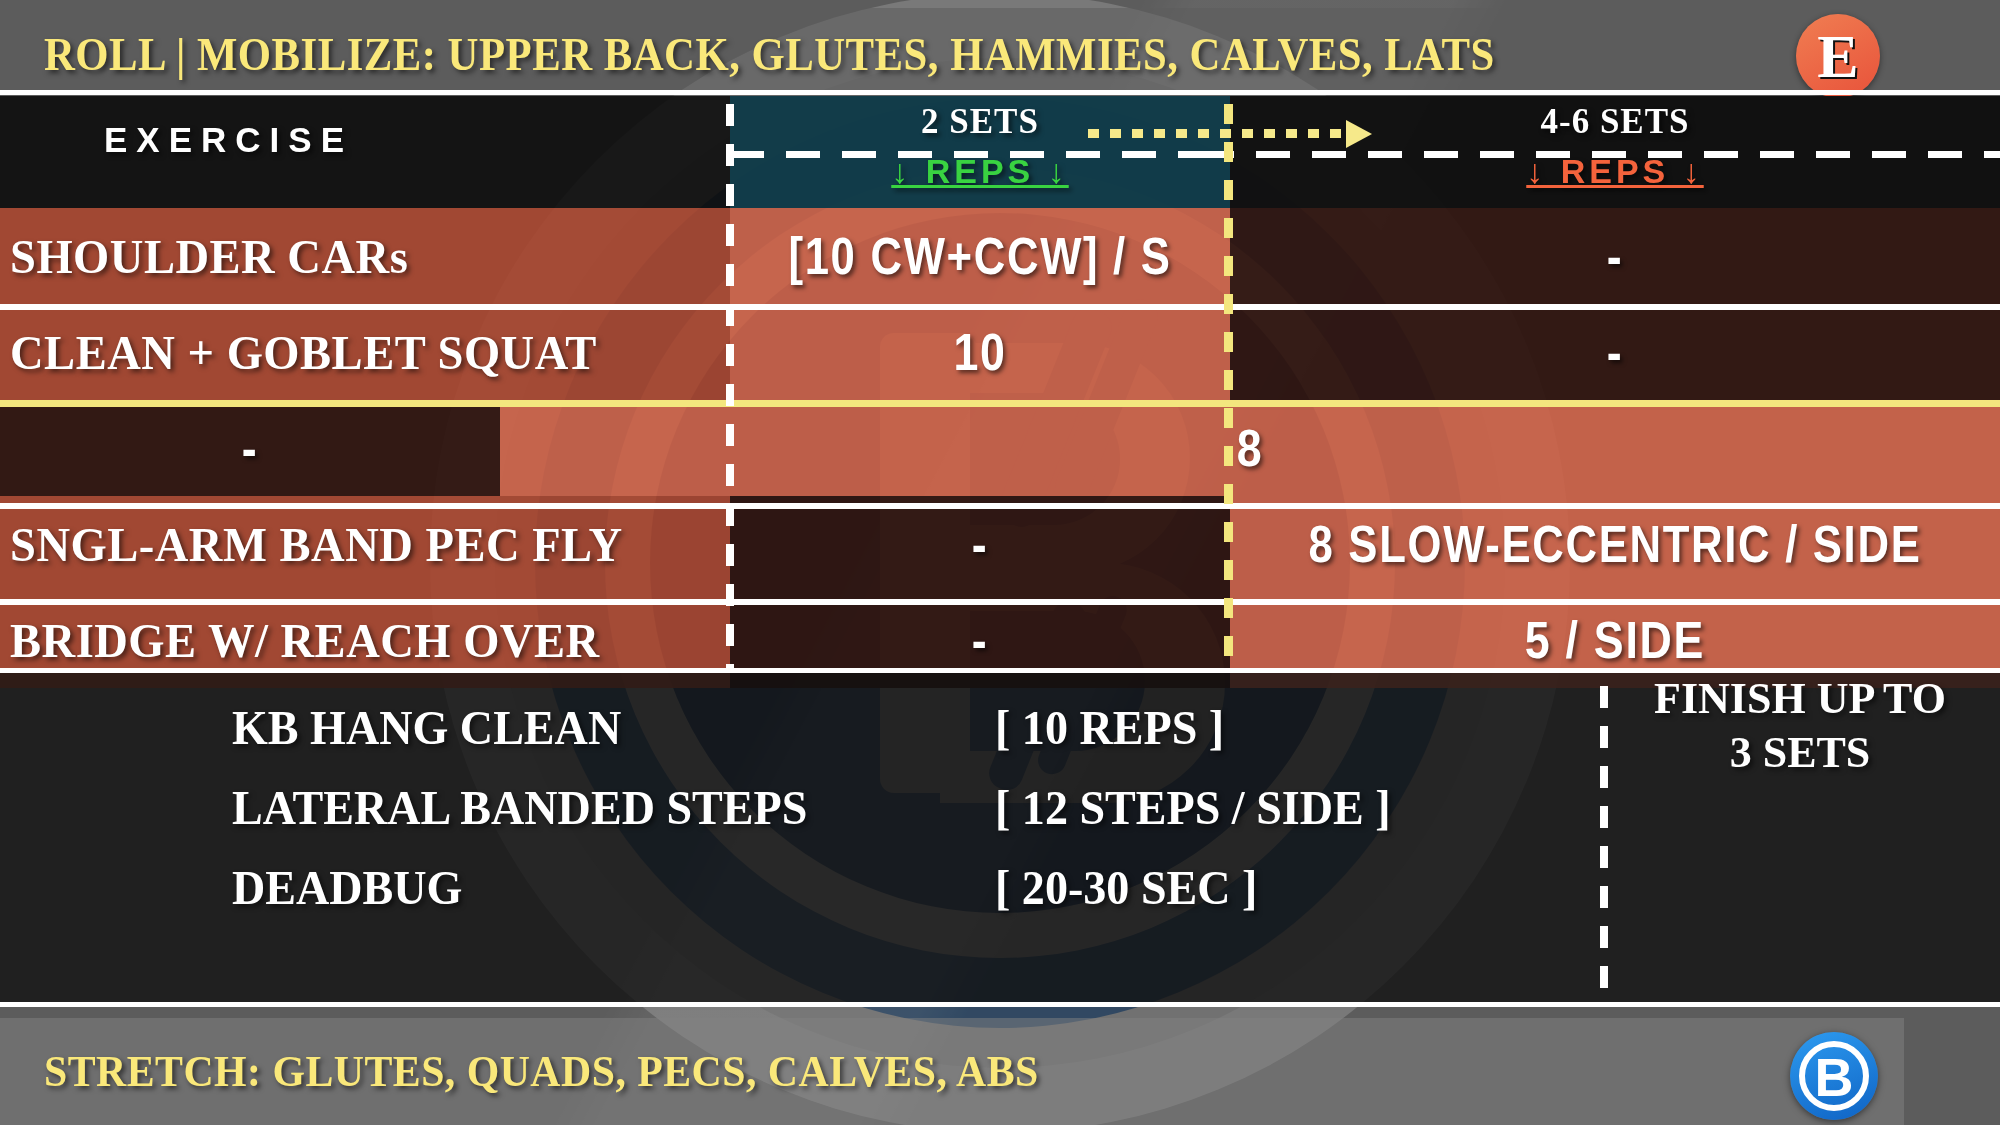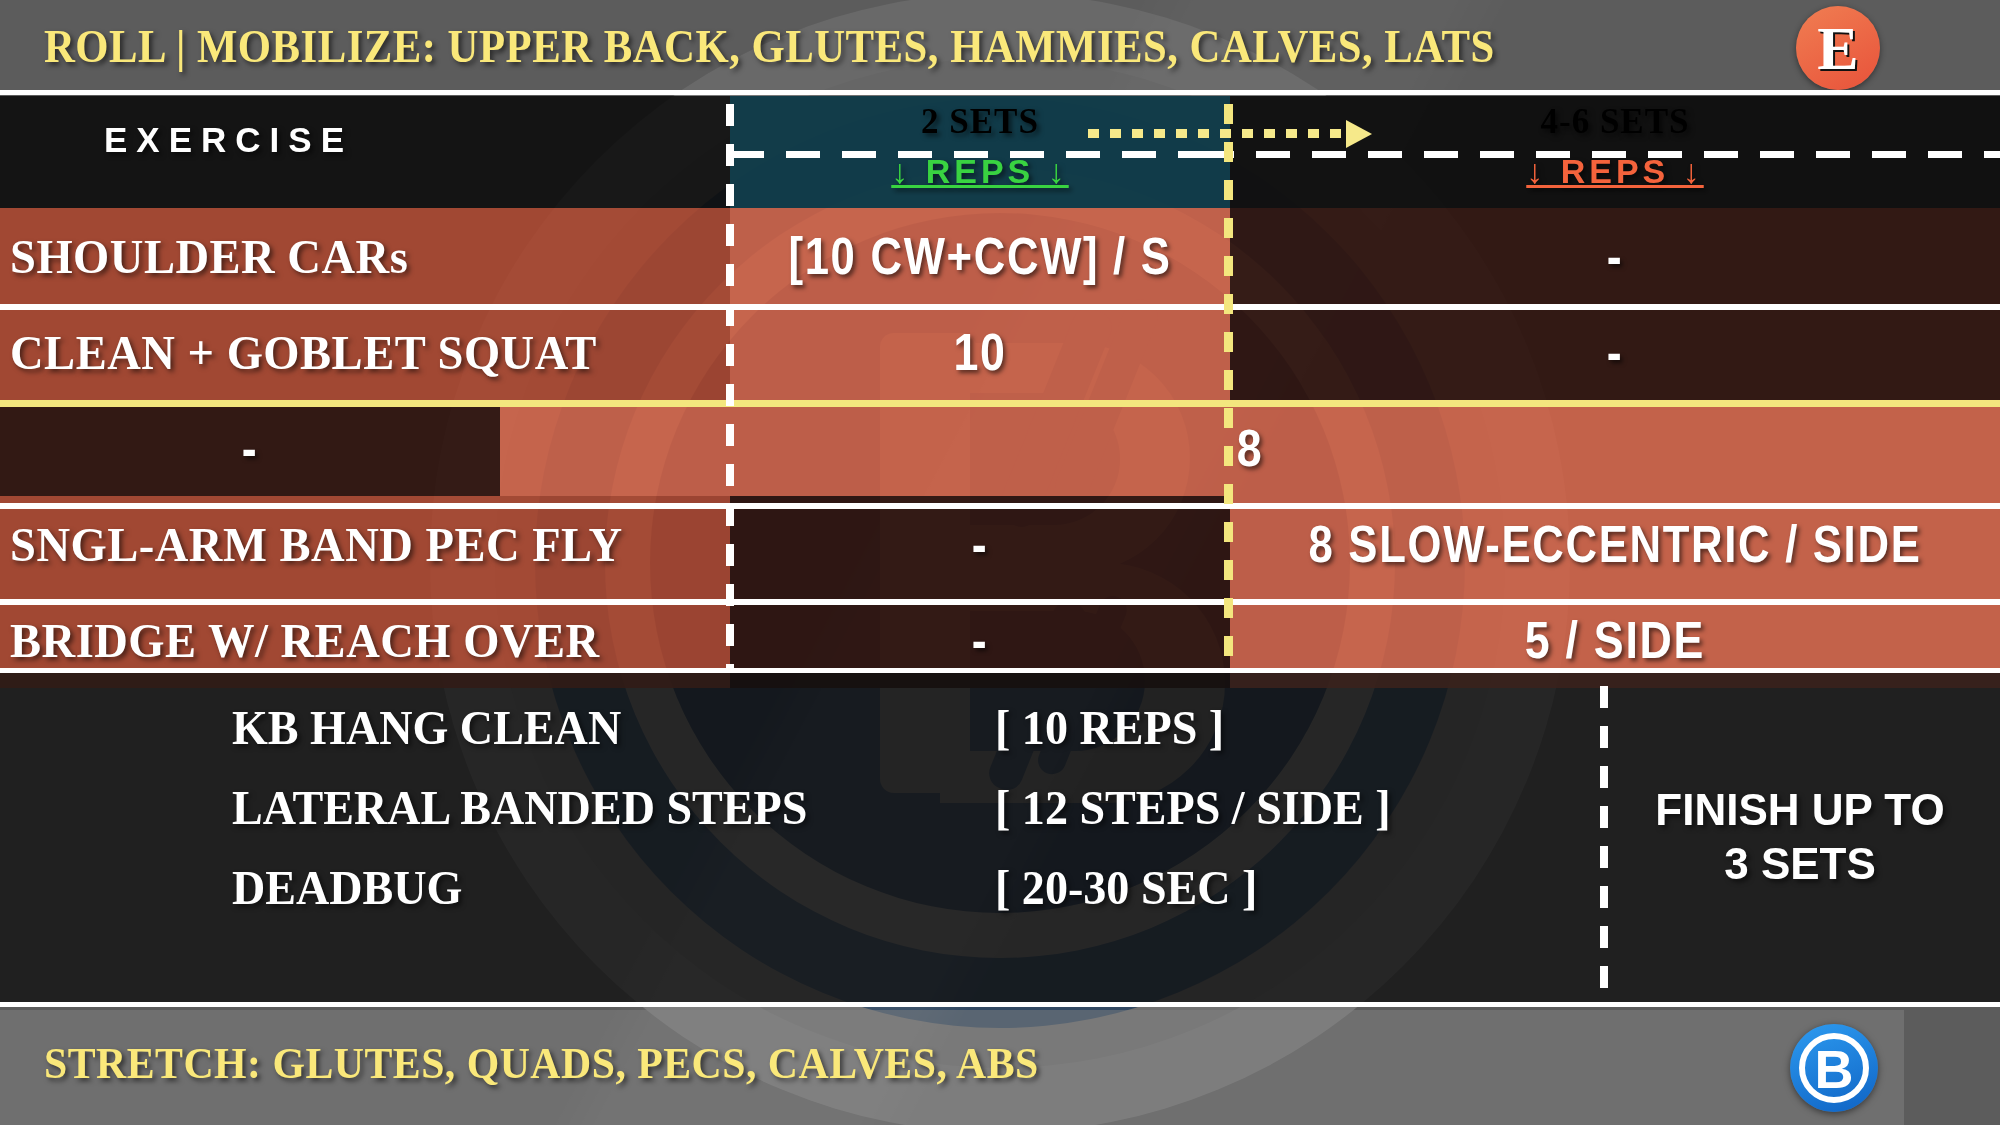--- a/index.html
+++ b/index.html
@@ -43,21 +43,21 @@
   .t4{left:calc(50% + 104px);top:calc(50% + 34px);width:28px;height:190px;
       transform:rotate(22deg);}
   #sheen{position:absolute;inset:0;
          background:linear-gradient(118deg,
            rgba(255,255,255,0) 0%, rgba(255,255,255,0) 44%,
            rgba(255,255,255,.085) 46%, rgba(255,255,255,.085) 56%,
            rgba(255,255,255,0) 58%, rgba(255,255,255,0) 100%);}
   #darkwash{position:absolute;inset:0;background:rgba(60,60,60,.34);}
 
   
-  .band{position:absolute;left:0;width:1904px;z-index:5;}
+  .band{position:absolute;left:0;width:1904px;z-index:5;margin-top:8px;}
   .sh{text-shadow:3px 3px 5px rgba(0,0,0,.55);}
 
   
   #topband{top:0;height:92px;background:rgba(92,92,92,.55);}
   #toptext{position:absolute;left:44px;top:20px;
     font-family:"Liberation Serif",serif;font-weight:700;font-size:46px;
     letter-spacing:.5px;color:#fae87a;white-space:nowrap;
     transform:scaleX(.93);transform-origin:left center;}
   #elogo{position:absolute;right:24px;top:6px;width:84px;height:84px;
     border-radius:50%;
@@ -77,21 +77,21 @@
 
   
   #hdr{height:112px;background:rgba(10,10,10,.88);}
   #hdr .cMid{background:rgba(18,70,86,.80);}
   #hdr .cRight{background:rgba(18,18,18,.86);}
   #exLabel{position:absolute;left:104px;top:24px;
     font-family:"Liberation Sans",sans-serif;font-weight:700;font-size:35px;
     letter-spacing:9px;color:#fff;}
   .setsLbl{position:absolute;top:6px;width:100%;text-align:center;
     font-family:"Liberation Serif",serif;font-weight:700;font-size:35px;
-    color:#000000;letter-spacing:1px;}
+    color:#ffffff;letter-spacing:1px;}
   .repsLbl{position:absolute;top:56px;width:100%;text-align:center;
     font-family:"Liberation Sans",sans-serif;font-weight:700;font-size:34px;
     letter-spacing:4px;text-decoration:underline;}
   .repsLbl.g{color:#39d341;}
   .repsLbl.o{color:#f4633c;}
   .hdash{position:absolute;left:0;top:55px;width:100%;height:7px;
     background:repeating-linear-gradient(90deg,#fff 0 34px,transparent 34px 56px);}
   #hdr .cRight .hdash{left:-30px;width:calc(100% + 30px);}
 
   
@@ -133,22 +133,22 @@
        background:rgba(16,16,16,.78);}
   #finlist{position:absolute;left:0;top:22px;width:1600px;}
   .finrow{position:relative;height:80px;}
   .finname{position:absolute;left:232px;top:6px;
     font-family:"Liberation Serif",serif;font-weight:700;font-size:48px;
     color:#fff;white-space:nowrap;transform:scaleX(.96);transform-origin:left center;}
   .finval{position:absolute;left:995px;top:6px;
     font-family:"Liberation Serif",serif;font-weight:700;font-size:48px;
     color:#fff;white-space:nowrap;transform:scaleX(.96);transform-origin:left center;}
   #finsets{position:absolute;right:0;top:0;width:400px;height:330px;
-    display:flex;align-items:center;justify-content:center;text-align:center;
-    font-family:Liberation Sans, sans-serif;font-weight:700;font-size:44px;
+    display:flex;align-items:flex-start;justify-content:center;text-align:center;
+    font-family:Liberation Serif, serif;font-weight:700;font-size:44px;
     color:#fff;line-height:1.22;}
 
   
   #botband{top:1010px;height:115px;background:rgba(130,130,130,.50);}
   #bottext{position:absolute;left:44px;top:28px;
     font-family:"Liberation Serif",serif;font-weight:700;font-size:44px;
     color:#fae87a;white-space:nowrap;letter-spacing:.5px;
     transform:scaleX(.95);transform-origin:left center;}
   #blogo{position:absolute;right:26px;top:14px;width:88px;height:88px;
     border-radius:50%;background:linear-gradient(160deg,#2d9bf0,#0f63c4);

